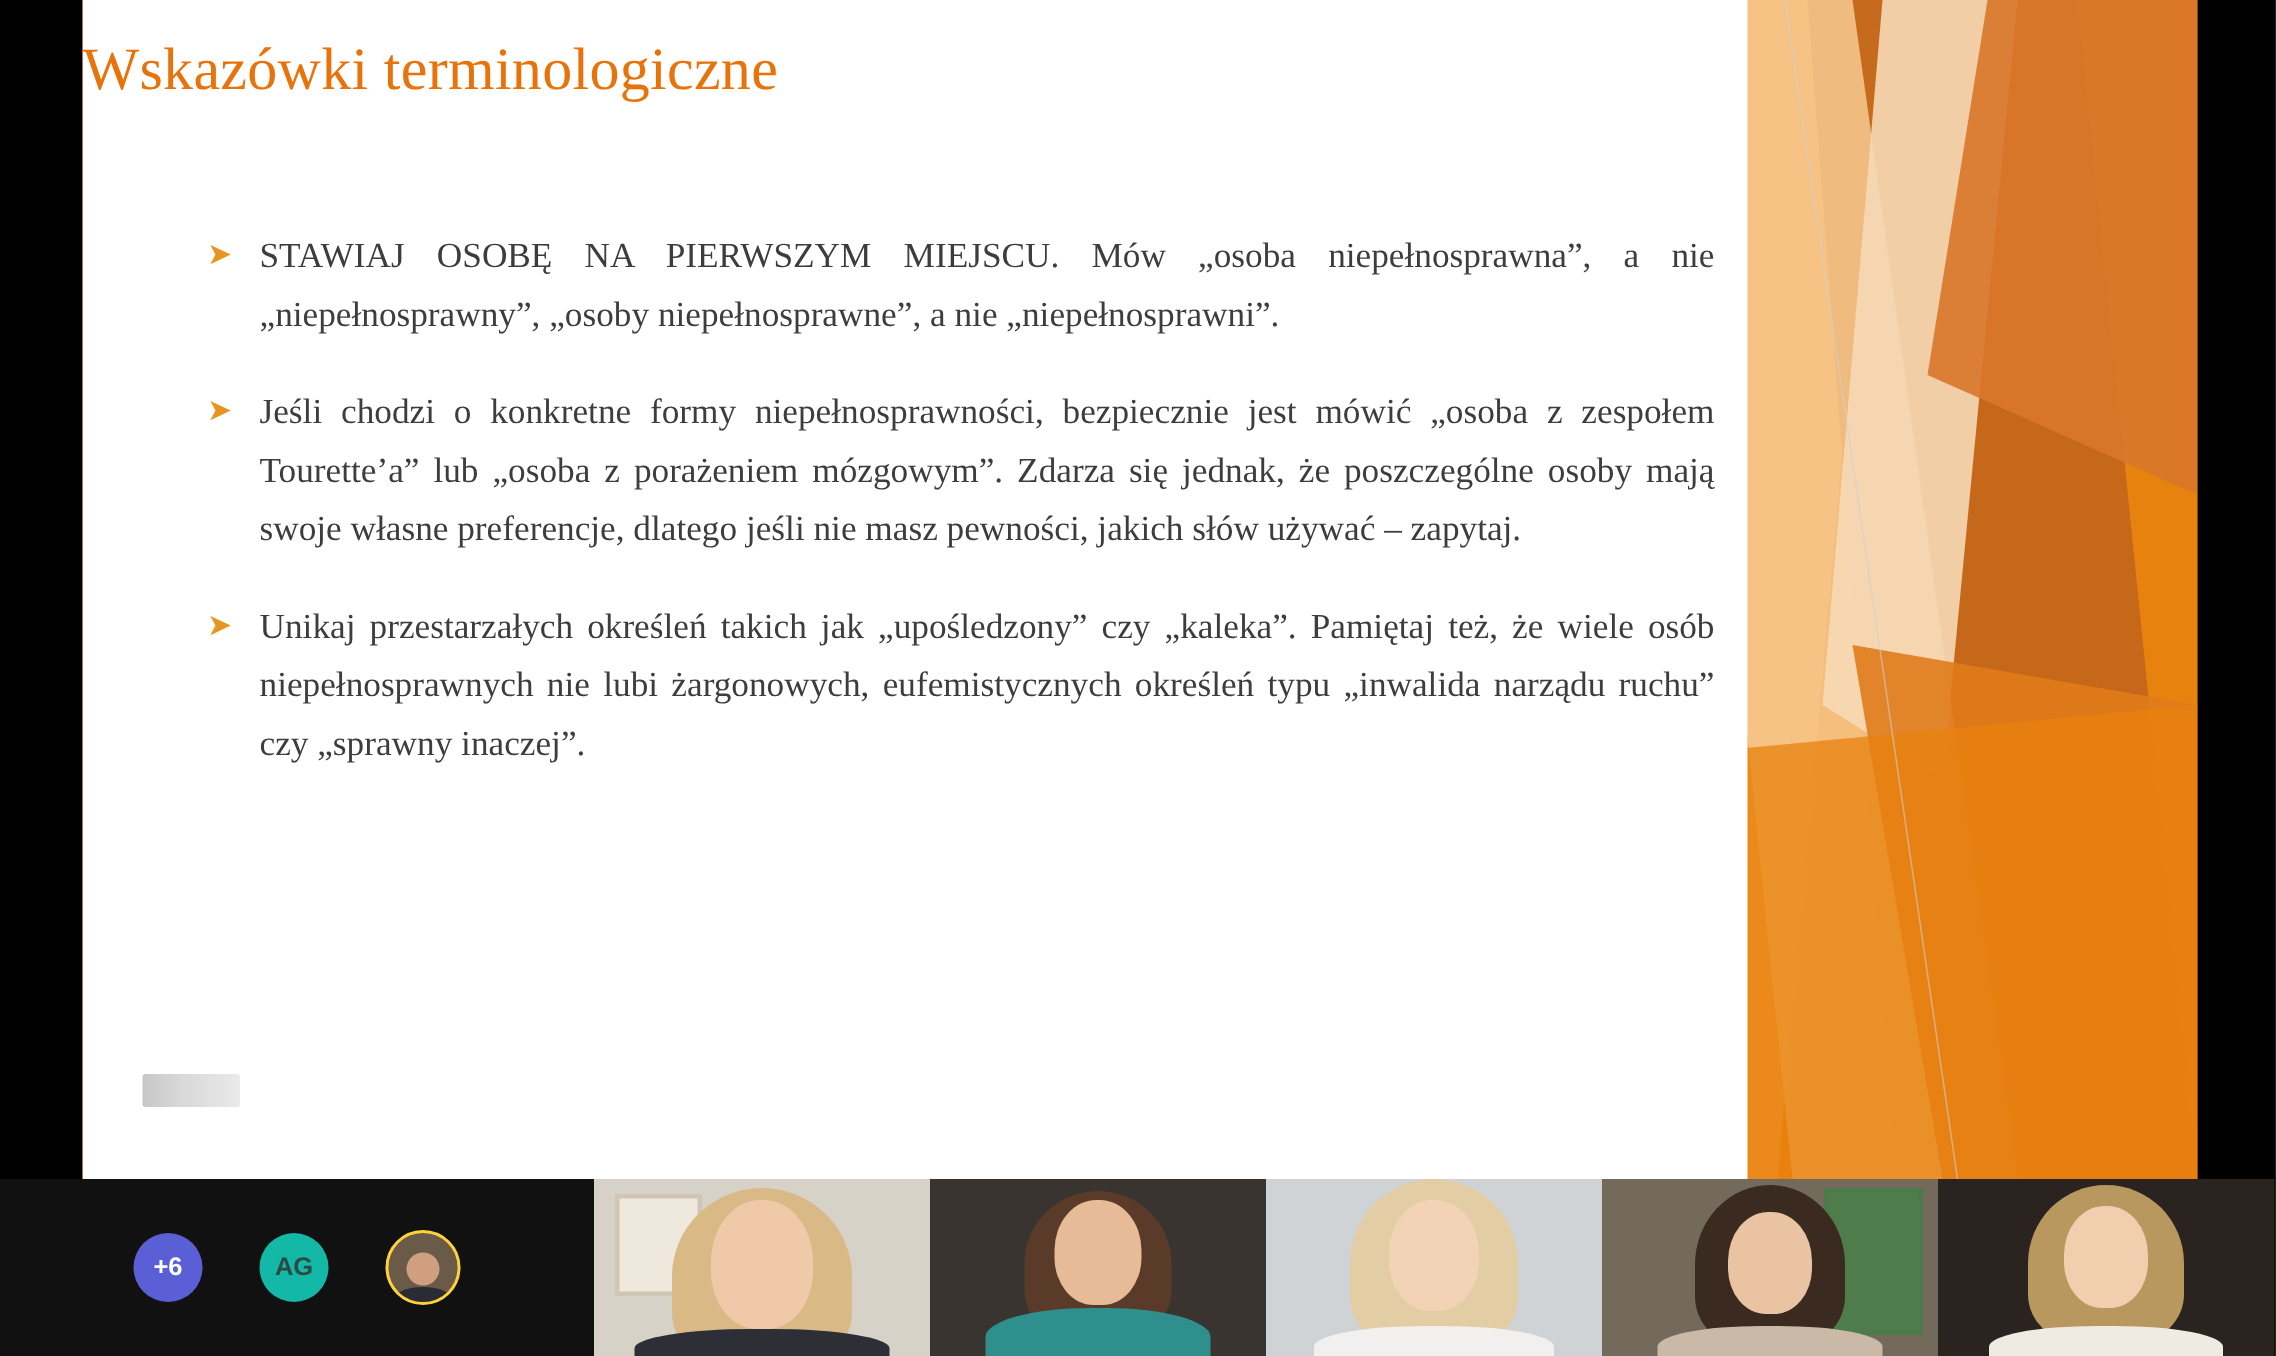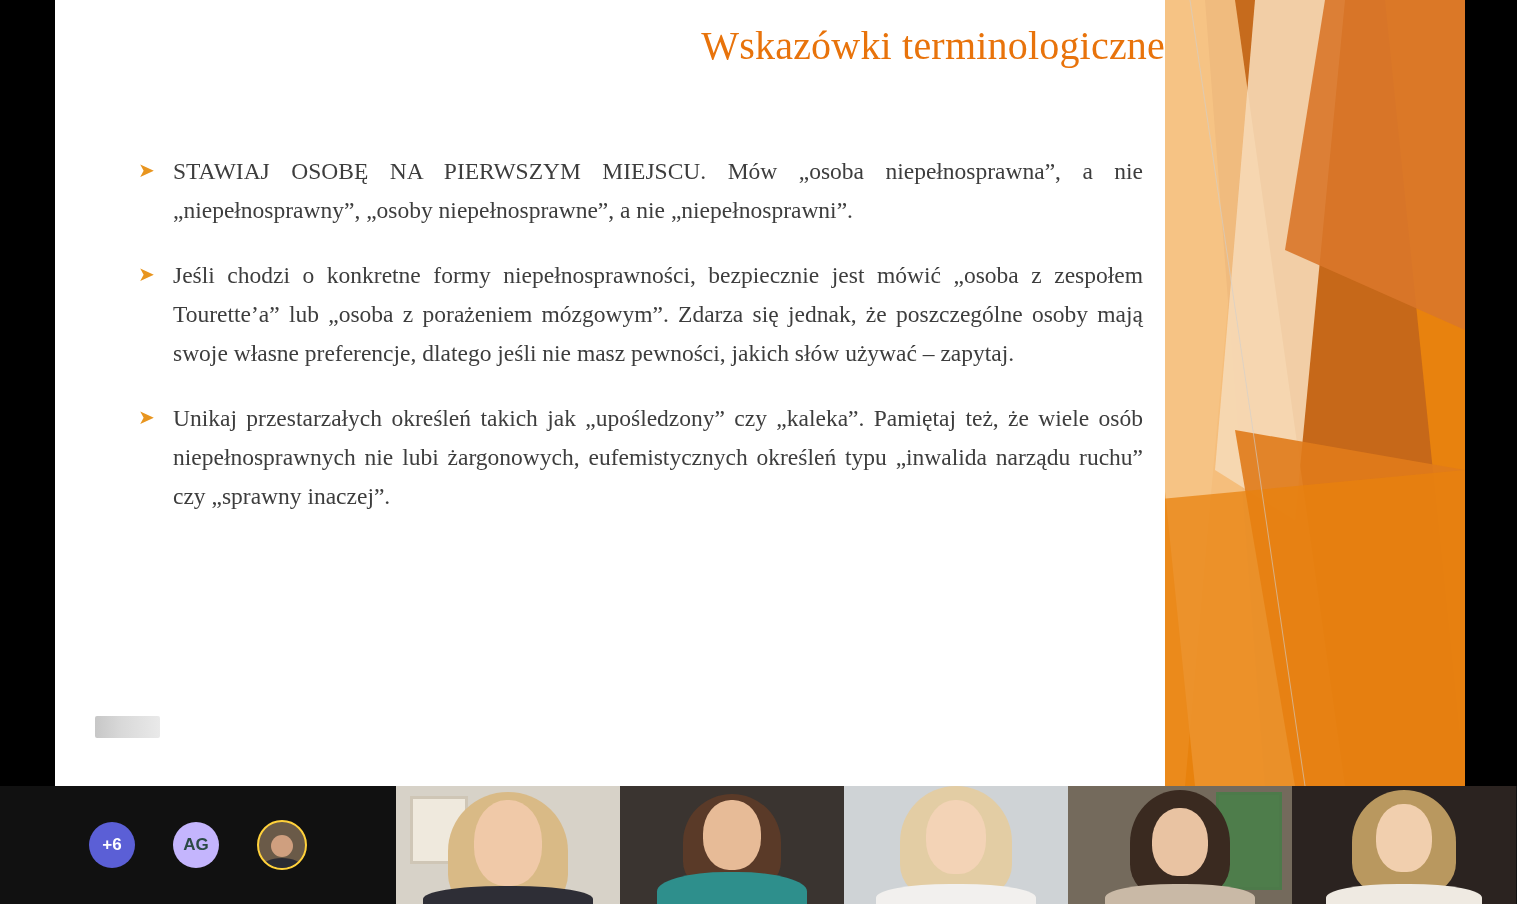--- a/index.html
+++ b/index.html
@@ -58,21 +58,21 @@
     width: 1110px;
     height: 786px;
     background: #ffffff;
   }
 
   #slide-title {
     position: absolute;
     left: 0;
     top: 22px;
     width: 1110px;
-    text-align: right;
+    text-align: left;
     font-family: "Liberation Serif", serif;
     font-size: 40px;
     color: #e8730b;
     letter-spacing: 0.2px;
   }
 
   #bullets {
     position: absolute;
     left: 78px;
     top: 152px;
@@ -141,21 +141,21 @@
     border-radius: 50%;
     display: flex;
     align-items: center;
     justify-content: center;
     font-size: 17px;
     font-weight: bold;
     color: #ffffff;
   }
 
   .chip-overflow { background: #5b5fd6; }
-  .chip-initials { background: #c4b5fd; color: #2b4a45; }
+  .chip-initials { background: #14b8a6; color: #2b4a45; }
 
   .chip-photo {
     position: relative;
     border: 2px solid #ffd13b;
     background: #6a5a48;
     overflow: hidden;
   }
   .chip-photo .face {
     position: absolute;
     left: 50%;

